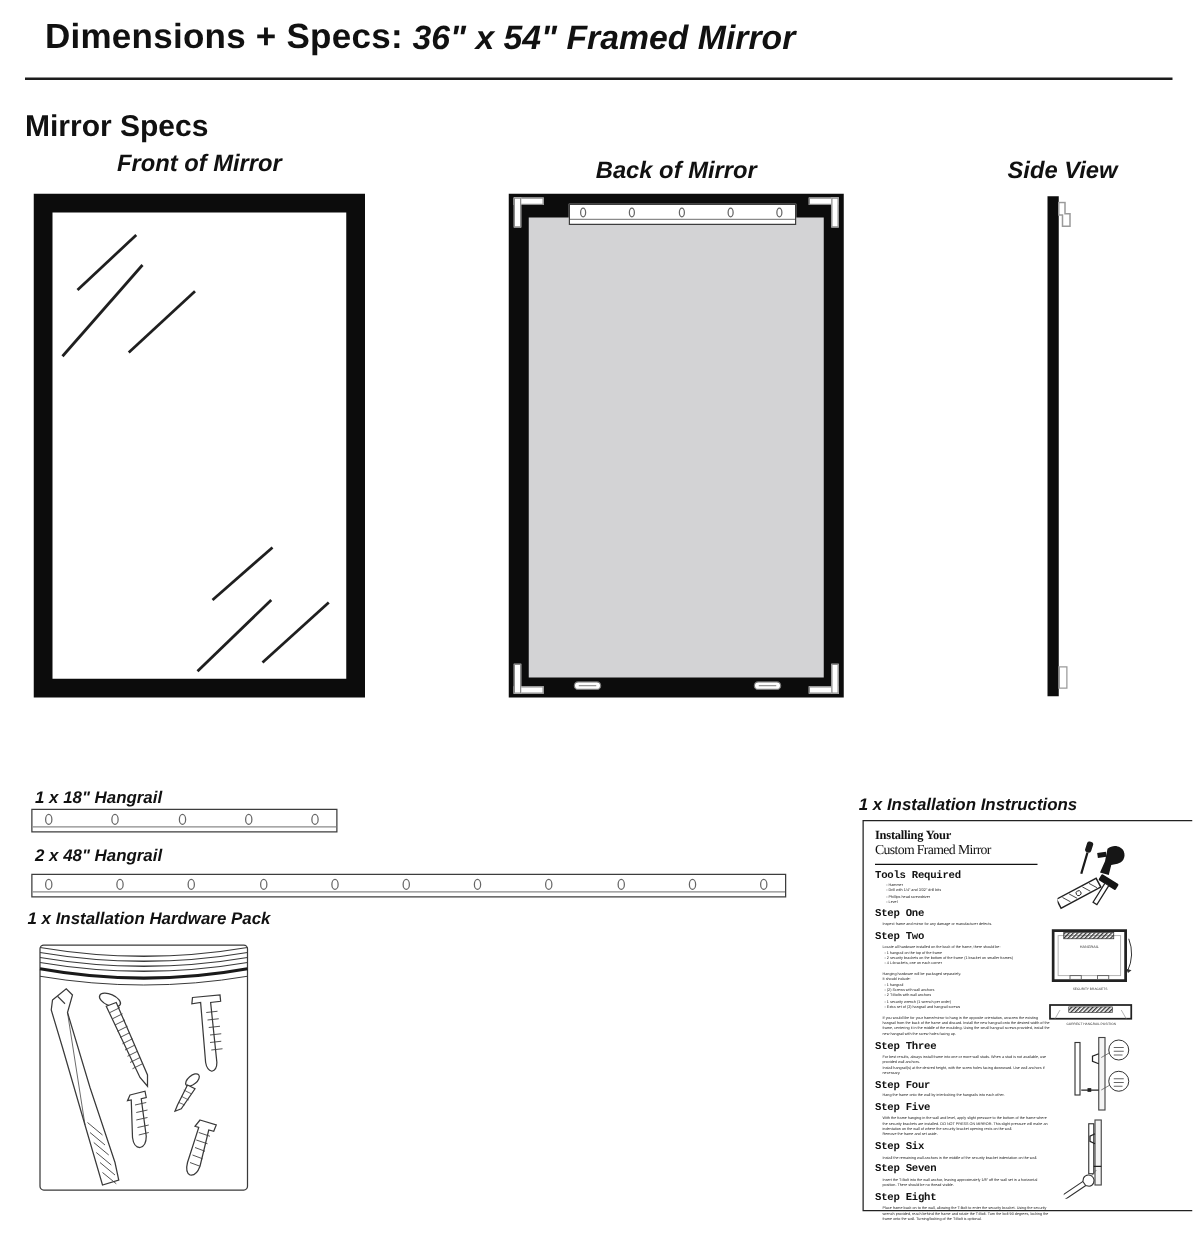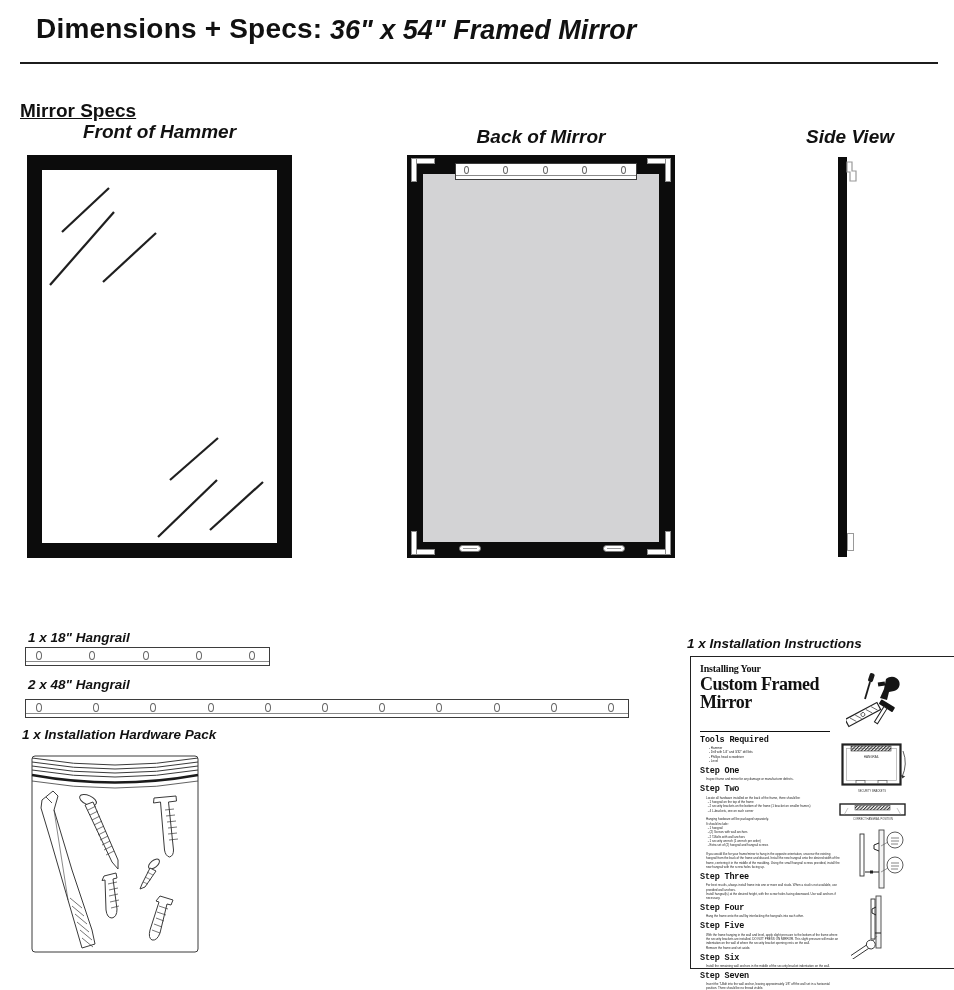--- a/index.html
+++ b/index.html
@@ -5,21 +5,21 @@
   html,body { margin:0; padding:0; background:#fff; -webkit-text-size-adjust:none; }
   #page { position:relative; width:954px; height:990px; background:#fff;
           font-family:"Liberation Sans",sans-serif; color:#111; overflow:hidden; }
   .abs { position:absolute; }
 
   
   .h-title   { left:36px; top:13px; font-size:28px; font-weight:600; letter-spacing:0.2px; }
   .h-sub     { left:330px; top:15px; font-size:27px; font-weight:700; font-style:italic; }
   .h-rule    { left:20px; top:62px; width:918px; height:2px; background:#1c1c1c; }
   .sec-title { font-weight:600; }
-  .ms-title  { left:20px; top:100px;  font-size:19px;text-decoration:underline; }
+  .ms-title  { left:20px; top:88px;  font-size:24px; }
   .ih-title  { left:20px; top:594px; font-size:24px; }
 
   
   .view-label { font-size:19px; font-weight:600; font-style:italic; text-align:center; }
 
   
   .front-frame { left:27px; top:155px; width:265px; height:403px; box-sizing:border-box;
                  border:15px solid #0c0c0c; background:#fff; }
 
   
@@ -51,43 +51,43 @@
 
   
   .hw-label { font-size:13.5px; font-weight:700; font-style:italic; }
 
   
   .doc { left:690px; top:656px; width:272px; height:313px; background:#fff;
          border:1.5px solid #222; box-sizing:border-box; }
   .doc-col { position:absolute; left:9px; top:7px; width:142px;
              font-family:"Liberation Serif",serif; }
   .doc-t1 { font-size:10px;  font-weight:700; letter-spacing:-0.2px; line-height:1.05; }
-  .doc-t2 { font-size:18px; font-weight:700; letter-spacing:-0.5px; line-height:1.05;
-            border-bottom:1.6px solid #111; padding-bottom:19px; width:130px; }
+  .doc-t2 { font-size:11px; font-weight:400; letter-spacing:-0.5px; line-height:1.05;
+            border-bottom:1.6px solid #111; padding-bottom:5px; width:130px; }
   .doc-h  { font-size:8.5px; font-weight:700; letter-spacing:-0.2px; margin-top:3.5px; line-height:1.1;font-family:Liberation Mono, monospace; }
   .doc-small { font-size:3px; line-height:1.45; color:#222;
                font-family:"Liberation Sans",sans-serif; }
   .tools-list { margin:1px 0 0 9px; }
   .step-body  { margin:1px 0 0 6px; width:134px; white-space:pre-line; }
   .doc-fig { position:absolute; }
   .doc-cap { position:absolute; font-size:2.6px; color:#333; text-align:center;
              font-family:"Liberation Sans",sans-serif; width:100%; }
 </style>
 </head>
 <body>
 
 <div id="page">
 
   <div class="abs h-title">Dimensions + Specs:</div>
   <div class="abs h-sub">36" x 54" Framed Mirror</div>
   <div class="abs h-rule"></div>
 
   <div class="abs sec-title ms-title">Mirror Specs</div>
 
-  <div class="abs view-label" style="left:27px; top:121px; width:265px;">Front of Hammer</div>
+  <div class="abs view-label" style="left:27px; top:121px; width:265px;">Front of Mirror</div>
   <div class="abs view-label" style="left:407px; top:126px; width:268px;">Back of Mirror</div>
   <div class="abs view-label" style="left:785px; top:126px; width:130px;">Side View</div>
 
   <div class="abs front-frame">
     <svg width="235" height="373">
       <g stroke="#1f1f1f" stroke-width="2.2" fill="none">
         <line x1="20" y1="62" x2="67" y2="18"></line>
         <line x1="8" y1="115" x2="72" y2="42"></line>
         <line x1="61" y1="112" x2="114" y2="63"></line>
         <line x1="128" y1="310" x2="176" y2="268"></line>

